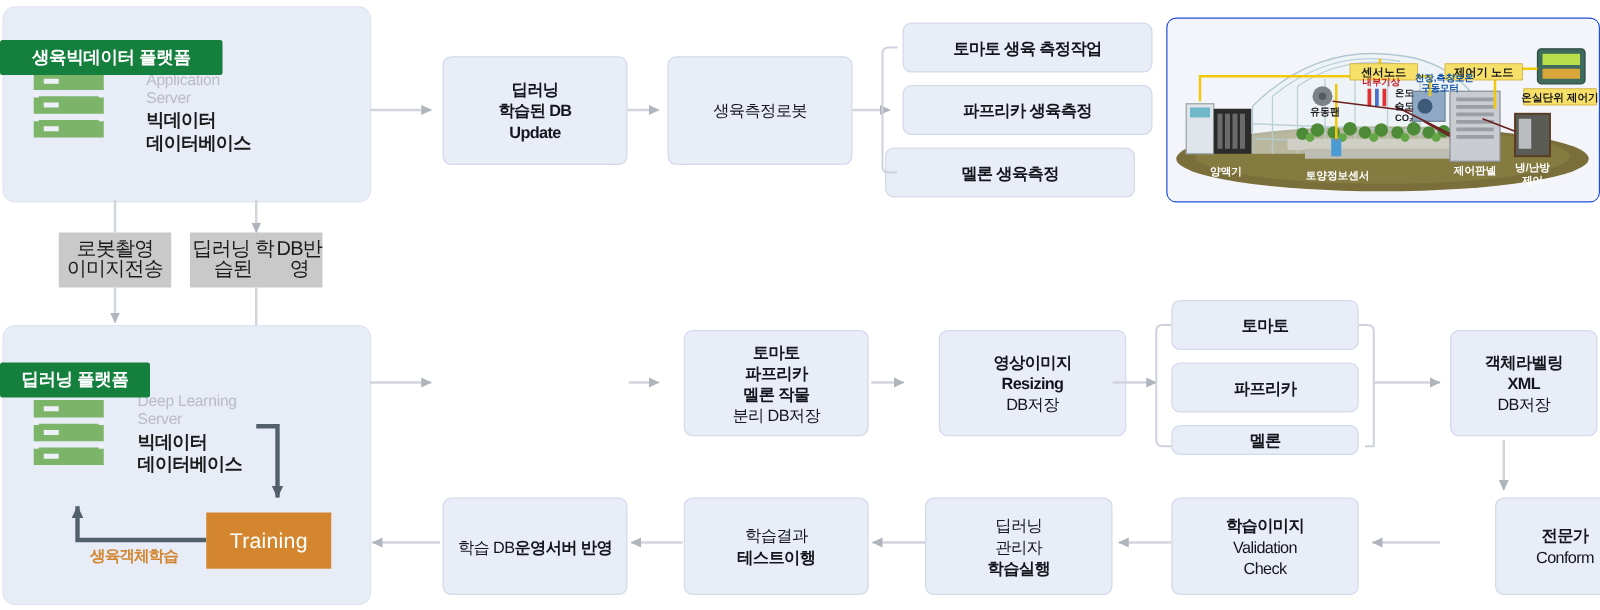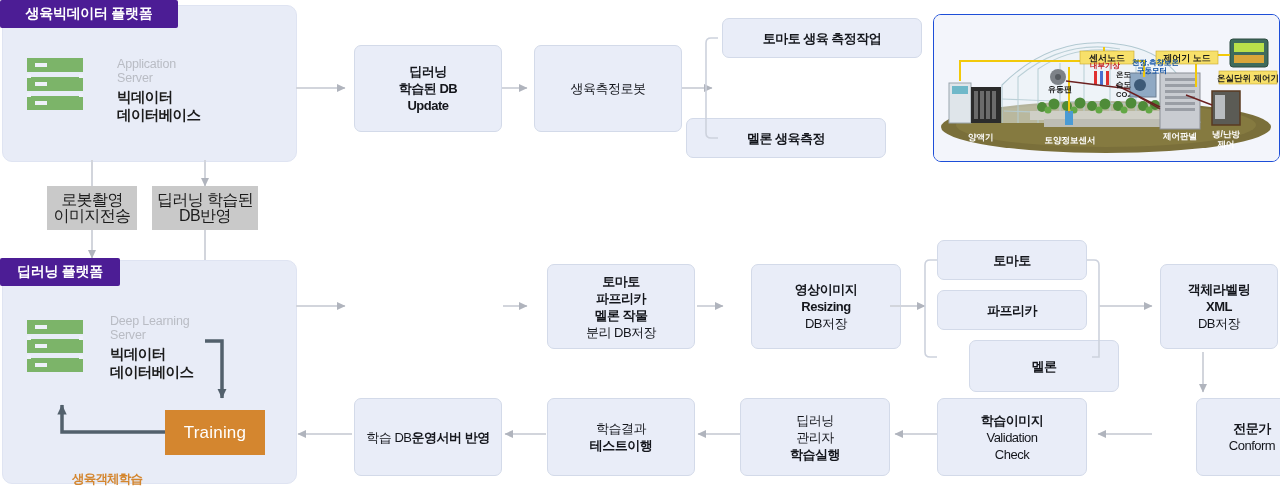--- a/index.html
+++ b/index.html
@@ -17,30 +17,31 @@
 
   
   .platform{
     position:absolute;
     background:#e8ecf7;
     border:1px solid #dfe4f2;
     border-radius:10px;
   }
   .platform-title{
     position:absolute;
-    background:#4c1d95;
+    background:#15803d;
     color:#ffffff;
     font-weight:bold;
     font-size:14px;
     letter-spacing:-0.3px;
     display:flex;
     align-items:center;
     justify-content:center;
     border-radius:2px;
     z-index:6;
+    margin-top:32px;
   }
 
   
   .server-icon{
     position:absolute;
     width:56px;height:52px;
   }
   .server-icon .bar{
     position:absolute;
     left:0;width:56px;height:14px;
@@ -213,21 +214,21 @@
     <div class="srv-sub">Application</div>
     <div class="srv-sub">Server</div>
     <div class="srv-main">빅데이터</div>
     <div class="srv-main" style="margin-top:0">데이터베이스</div>
   </div>
 
   <div class="tag" style="left:47px;top:186px;width:90px;height:44px;flex-direction:column;">
     <span>로봇촬영</span>
     <span>이미지전송</span>
   </div>
-  <div class="tag" style="left:152px;top:186px;width:106px;height:44px;flex-direction:column;">
+  <div class="tag" style="left:152px;top:186px;width:106px;height:44px;flex-direction:row;">
     <span>딥러닝 학습된</span>
     <span>DB반영</span>
   </div>
 
   <div class="platform" style="left:2px;top:260px;width:293px;height:222px;"></div>
   <div class="platform-title" style="left:0px;top:258px;width:120px;height:28px;">딥러닝 플랫폼</div>
 
   <div class="server-icon" style="left:27px;top:320px;">
     <div class="bar" style="top:0;">
         <div class="led" style="top:5px;"></div>
@@ -244,36 +245,39 @@
     <div class="notch" style="left:52px;top:35px;"></div>
   </div>
   <div class="srv-text" style="left:110px;top:314px;">
     <div class="srv-sub">Deep Learning</div>
     <div class="srv-sub">Server</div>
     <div class="srv-main">빅데이터</div>
     <div class="srv-main" style="margin-top:0">데이터베이스</div>
   </div>
 
   <div class="training" style="left:165px;top:410px;width:100px;height:45px;">Training</div>
-  <div class="train-label" style="left:72px;top:437px;margin-top:34px;">생육객체학습</div>
+  <div class="train-label" style="left:72px;top:437px;">생육객체학습</div>
 
   <div class="box" style="left:354px;top:45px;width:148px;height:87px;flex-direction:column;">
     <span class="b">딥러닝</span>
     <span class="b">학습된 DB</span>
     <span class="b">Update</span>
   </div>
 
   <div class="box" style="left:534px;top:45px;width:148px;height:87px;">
     <span class="n">생육측정로봇</span>
   </div>
 
   <div class="box" style="left:722px;top:18px;width:200px;height:40px;">
     <span class="b">토마토 생육 측정작업</span>
   </div>
-  <div class="box" style="left:686px;top:118px;width:200px;height:40px;">
+  <div class="box" style="left:722px;top:68px;width:200px;height:40px;">
+    <span class="b">파프리카 생육측정</span>
+  </div>
+  <div class="box" style="left:708px;top:118px;width:200px;height:40px;">
     <span class="b">멜론 생육측정</span>
   </div>
 
   <div class="photo" style="left:933px;top:14px;width:345px;height:146px;">
     <svg width="345" height="146" viewBox="0 0 345 146">
       <rect x="0" y="0" width="345" height="146" fill="#f3f5fb"></rect>
 
       <ellipse cx="172" cy="112" rx="165" ry="26" fill="#7a6f3a"></ellipse>
       <ellipse cx="172" cy="110" rx="150" ry="22" fill="#857a40"></ellipse>
 
@@ -415,21 +419,21 @@
     <span class="b">Resizing</span>
     <span class="n">DB저장</span>
   </div>
 
   <div class="box" style="left:937px;top:240px;width:150px;height:40px;">
     <span class="b">토마토</span>
   </div>
   <div class="box" style="left:937px;top:290px;width:150px;height:40px;">
     <span class="b">파프리카</span>
   </div>
-  <div class="box" style="left:937px;top:340px;width:150px;height:52px;margin-left:32px;">
+  <div class="box" style="left:937px;top:340px;width:150px;height:24px;">
     <span class="b">멜론</span>
   </div>
 
   <div class="box" style="left:1160px;top:264px;width:118px;height:85px;flex-direction:column;">
     <span class="b">객체라벨링</span>
     <span class="b">XML</span>
     <span class="n">DB저장</span>
   </div>
 
   <div class="box" style="left:1196px;top:398px;width:112px;height:78px;flex-direction:column;">

